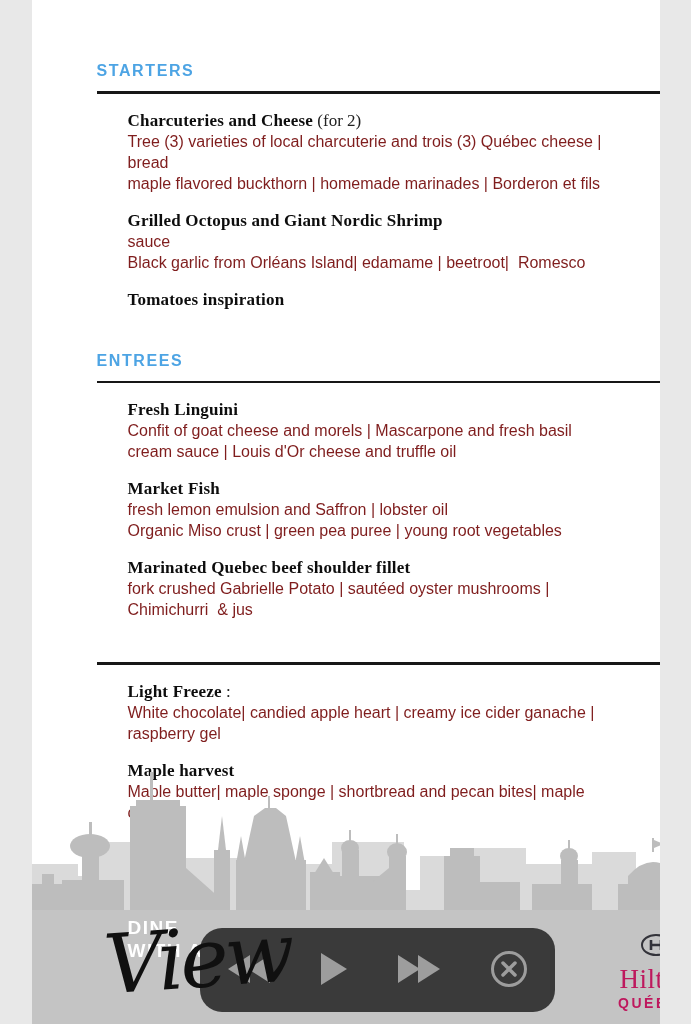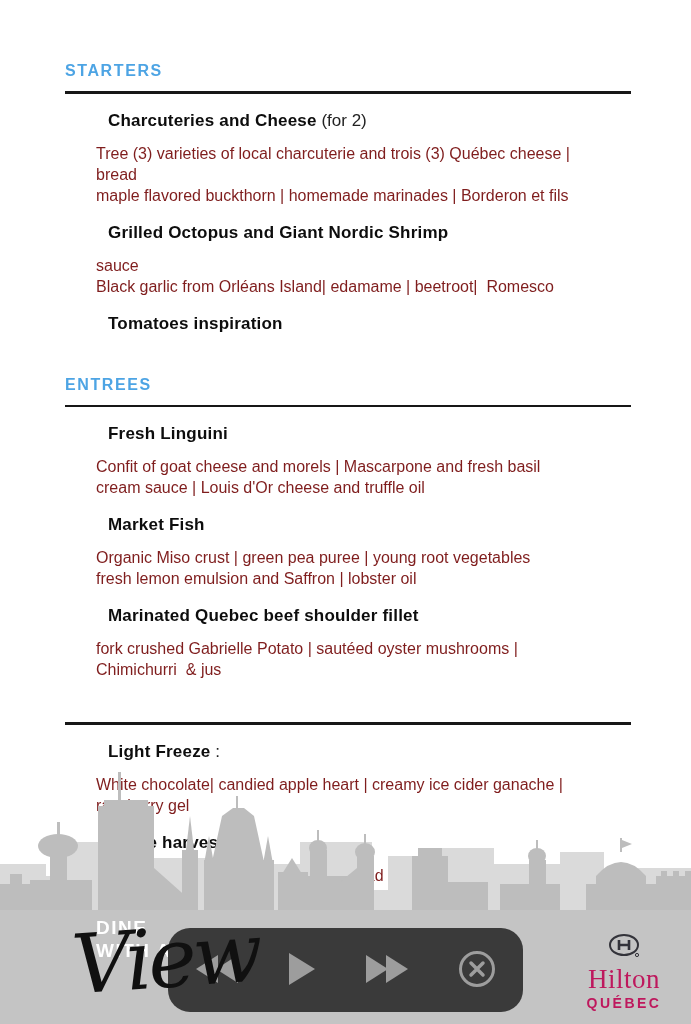--- a/index.html
+++ b/index.html
@@ -1,32 +1,32 @@
 <!DOCTYPE html>
 <html><head>
 <meta charset="utf-8">
 <style>
   html,body{margin:0;padding:0;background:#e8e8e8;}
   .page{
-    position:relative;width:691px;height:1024px;background:#ffffff;
+    position:relative;width:628px;height:1024px;background:#ffffff;
     overflow:hidden;font-family:"Liberation Sans",sans-serif;
     margin:0 auto;
   }
   
   .menu{position:absolute;left:65px;top:62px;width:566px;z-index:1;}
   .menu-section + .menu-section{margin-top:42px;}
   .section-heading{
     font-size:16px;line-height:18px;font-weight:800;letter-spacing:1.6px;
     color:#4da4e4;margin:0 0 11px 0;
   }
   .rule{height:2.5px;background:#171717;}
   .menu-item{margin:16px 0 0 31px;}
   .menu-item:first-child{margin-top:9px;}
   .item-title{
-    font-size:17px;line-height:21px;color:#0d0d0d;margin:12px;
+    font-size:17px;line-height:21px;color:#0d0d0d;margin:0;font-family:Liberation Serif, serif;
   }
   .item-title .t{font-weight:700;letter-spacing:.2px;}
   .item-title .suffix{font-weight:400;color:#222;}
   .desc-line{
     font-size:16px;line-height:21px;color:#7f1d1d;font-weight:500;
     white-space:pre;margin:0;
   }
   
   .band{
     position:absolute;left:0;bottom:0;width:691px;height:114px;
@@ -101,22 +101,22 @@
       <div class="menu-item">
         <div class="item-title"><span class="t">Fresh Linguini</span></div>
         <div class="desc">
           <div class="desc-line">Confit of goat cheese and morels | Mascarpone and fresh basil</div>
           <div class="desc-line">cream sauce | Louis d'Or cheese and truffle oil</div>
         </div>
       </div>
       <div class="menu-item">
         <div class="item-title"><span class="t">Market Fish</span></div>
         <div class="desc">
+          <div class="desc-line">fresh lemon emulsion and Saffron | lobster oil</div>
           <div class="desc-line">Organic Miso crust | green pea puree | young root vegetables</div>
-          <div class="desc-line">fresh lemon emulsion and Saffron | lobster oil</div>
         </div>
       </div>
       <div class="menu-item">
         <div class="item-title"><span class="t">Marinated Quebec beef shoulder fillet</span></div>
         <div class="desc">
           <div class="desc-line">fork crushed Gabrielle Potato | sautéed oyster mushrooms |</div>
           <div class="desc-line">Chimichurri  &amp; jus</div>
         </div>
       </div>
     </section>

